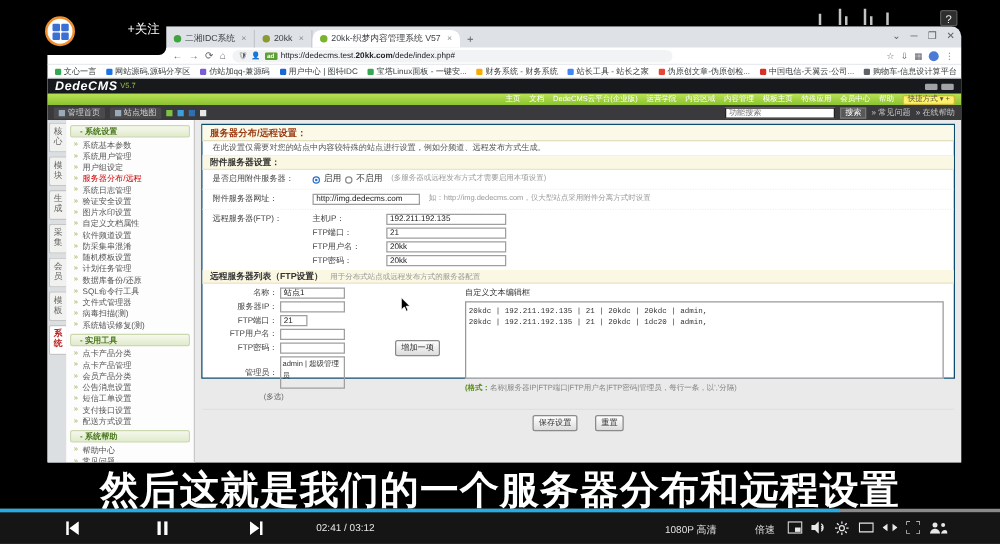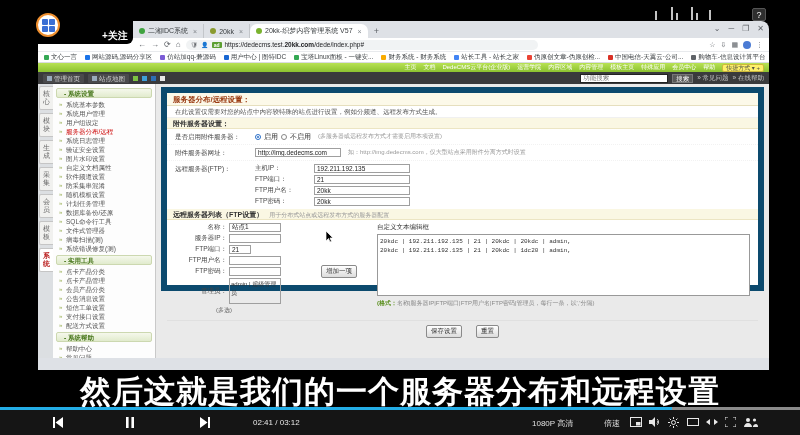--- a/index.html
+++ b/index.html
@@ -67,21 +67,21 @@
   .vtab:last-child{background:#fff;color:#b22;font-weight:bold}
   .sidebar{width:103px;background:#fdfdfd;border-right:1px solid #c9c9c9;padding:2px 2px;font-size:7px;overflow:hidden}
   .sg-h{background:linear-gradient(#f5f8ec,#e1ebcd);border:1px solid #ccd8b0;color:#49781e;font-weight:bold;
         height:10px;line-height:9px;padding-left:7px;margin:2px 1px;border-radius:2px;font-size:6.5px}
   .sg-h::before{content:"- "}
   .sg-items .sitem{height:9px;line-height:9px;color:#555;padding-left:11px;position:relative;white-space:nowrap;font-size:6.5px}
   .sg-items .sitem::before{content:"»";position:absolute;left:4px;top:0;color:#9ab055;font-size:6px}
   .sg-items.g0 .sitem:nth-child(4){color:#c00}
 
   .content{flex:1;padding:3px 5px 0 5px;overflow:hidden}
-  .panel{background:#fff;border:6px solid #0c4a6e;height:204px;position:relative;font-size:7px;color:#333}
+  .panel{background:#fff;border:1px solid #0c4a6e;height:204px;position:relative;font-size:7px;color:#333}
   .ptitle{background:#fcf9e9;border-bottom:1px solid #e6dfbe;height:13px;line-height:13px;padding-left:6px;
           color:#9a3b12;font-weight:bold;font-size:7.5px}
   .pdesc{height:12px;line-height:12px;padding-left:8px;color:#555;border-bottom:1px solid #f0f0f0;font-size:6.5px}
   .shead{background:#faf7e3;border-bottom:1px solid #ece5c3;height:11px;line-height:11px;padding-left:6px;
          font-weight:bold;font-size:7px}
   .shead .hnote{font-weight:normal;color:#999;font-size:6px;margin-left:4px}
   .frow{display:flex;align-items:flex-start;padding:2px 0;border-bottom:1px dotted #f2f2f2}
   .flabel{width:88px;flex:none;padding-left:8px;font-size:6.5px;color:#444;line-height:11px}
   .fctl{display:flex;align-items:center;gap:3px;line-height:11px}
   .rdo{width:6px;height:6px;border:1px solid #888;border-radius:50%;display:inline-block;position:relative;flex:none}
@@ -108,21 +108,21 @@
   .fmt b{color:#5a8f1d;font-weight:bold}
   .panel-foot{border-top:1px solid #e0e0e0;margin-top:5px;padding-top:4px;display:flex;justify-content:center;gap:14px}
 
   
   #topband{left:0;top:0;width:800px;height:21px;background:#000}
   #corner{left:0;top:0;width:133px;height:44px;background:#000;border-radius:0 0 6px 0}
   #avatar{left:36px;top:13px;width:24px;height:24px;border-radius:50%;background:#fff;border:2px solid #ef8f2f;
           display:flex;align-items:center;justify-content:center}
   #avatar .q{display:grid;grid-template-columns:6px 6px;grid-template-rows:6px 6px;gap:1px}
   #avatar .q i{background:#3b6fd4;border-radius:1px}
-  #follow{left:102px;top:29px;color:#fff;font-size:10px;font-weight:bold;text-shadow:0 0 2px #000}
+  #follow{left:102px;top:16px;color:#fff;font-size:10px;font-weight:normal;text-shadow:0 0 2px #000}
   #helpbox{left:752px;top:8px;width:14px;height:13px;background:#2e2e2e;border:1px solid #555;color:#eee;
            font-size:9px;line-height:12px;text-align:center;border-radius:2px}
   #wmark{left:645px;top:3px;opacity:.9}
   #subtitle{left:0;top:371px;width:800px;text-align:center;color:#fff;font-size:31px;font-weight:bold;letter-spacing:1px;
             text-shadow:-2px -2px 0 #000,2px -2px 0 #000,-2px 2px 0 #000,2px 2px 0 #000,0 2px 0 #000,0 -2px 0 #000,2px 0 0 #000,-2px 0 0 #000;
             white-space:nowrap}
   #progress{left:0;top:407px;width:800px;height:3px;background:#8a8a8a}
   #progress .fill{height:3px;background:#23ade6}
   #controls{left:0;top:410px;width:800px;height:25px;background:#151515}
   #controls .cbtn{position:absolute;top:7px}
@@ -221,20 +221,28 @@
         <span>中国电信-天翼云·公司...</span>
       </div>
         <div class="bm">
         <span class="dot"></span>
         <span>购物车-信息设计算平台</span>
       </div>
       </div>
 
   </div>
 
+  <div class="dd-top">
+    <span class="dd-logo">DedeCMS</span>
+    <span class="dd-ver">V5.7</span>
+    <div class="dd-top-right">
+        <i></i>
+        <i></i>
+      </div>
+  </div>
   <div class="dd-green">
     <div style="display:flex;gap:7px;align-items:center">
 
     <span>主页</span>
         <span>文档</span>
         <span>DedeCMS云平台(企业版)</span>
         <span>运营学院</span>
         <span>内容区域</span>
         <span>内容管理</span>
         <span>模板主页</span>

